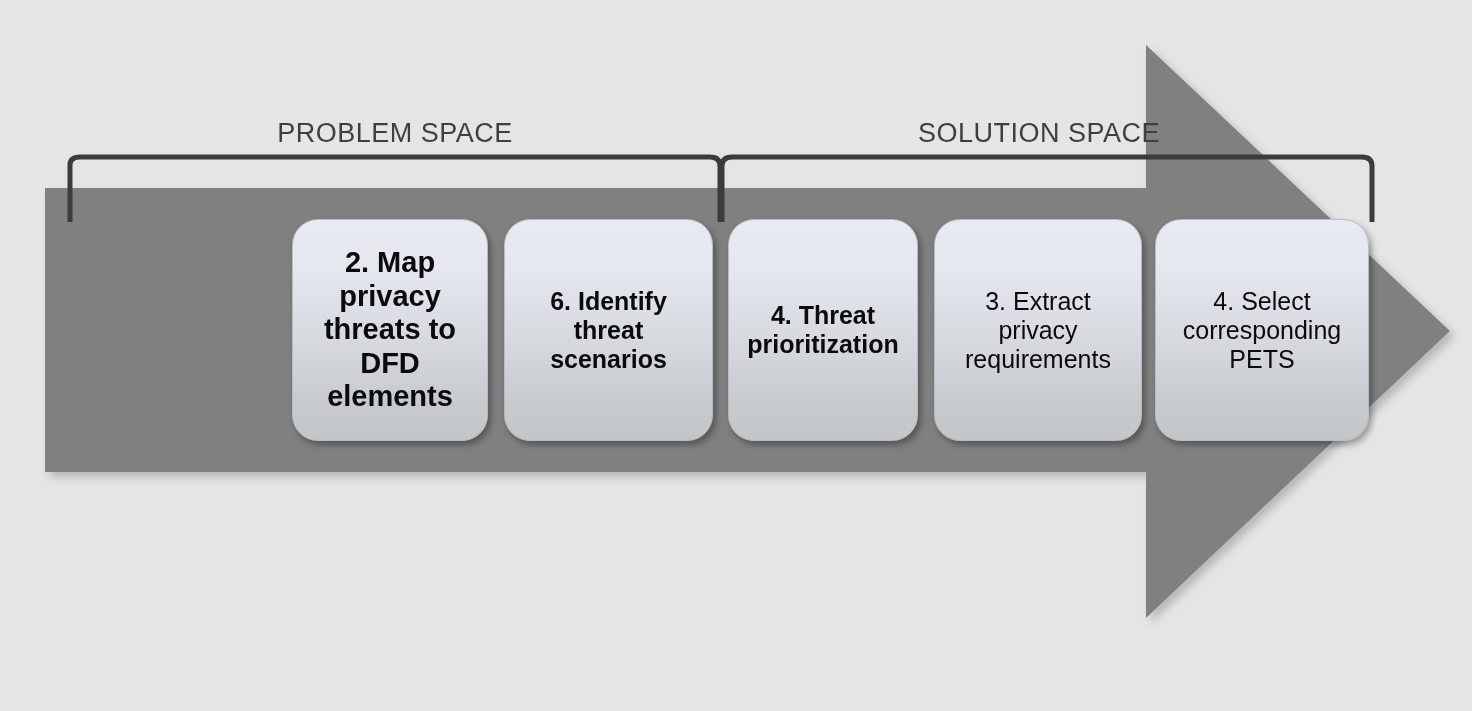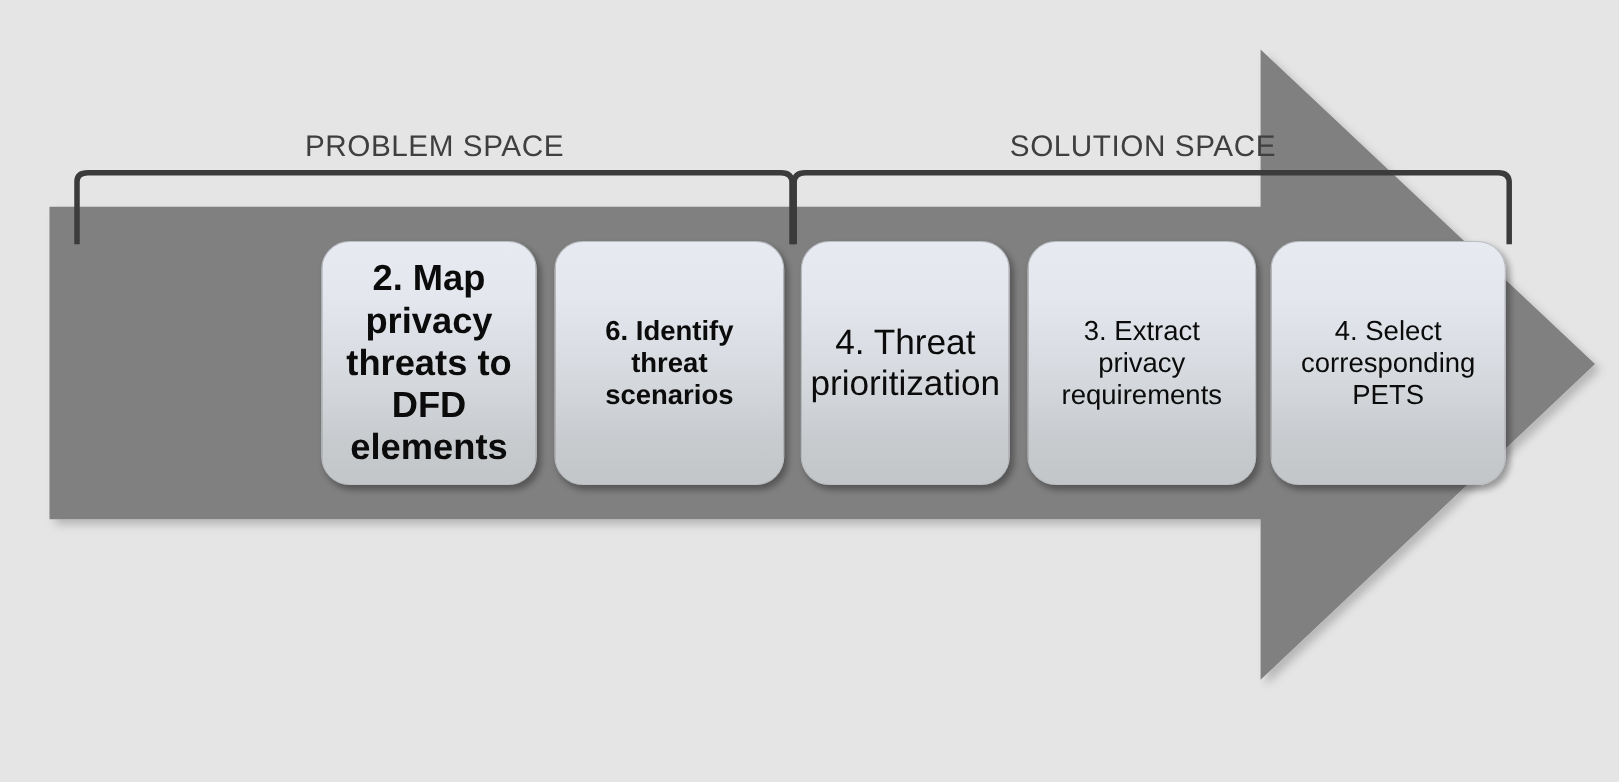--- a/index.html
+++ b/index.html
@@ -104,29 +104,29 @@
              Q 722,157 732,157
              L 1362,157
              Q 1372,157 1372,166
              L 1372,222"></path>
   </svg>
 
   <div class="span-label" id="label-problem-space">PROBLEM SPACE</div>
   <div class="span-label" id="label-solution-space">SOLUTION SPACE</div>
 
 
-  <div class="step-box weight-bold" style="left:292px; top:219px; width:196px; height:222px; font-size:33px;">
+  <div class="step-box weight-bold" style="left:292px; top:219px; width:196px; height:222px; font-size:29px;">
     <span class="step-text">2. Map privacy threats to DFD elements</span>
   </div>
 
   <div class="step-box weight-bold" style="left:504px; top:219px; width:209px; height:222px; font-size:25px;">
     <span class="step-text">6. Identify threat scenarios</span>
   </div>
 
-  <div class="step-box weight-normal" style="left:728px; top:219px; width:190px; height:222px; font-size:32px;">
+  <div class="step-box weight-normal" style="left:728px; top:219px; width:190px; height:222px; font-size:25px;font-weight:bold;">
     <span class="step-text">4. Threat prioritization</span>
   </div>
 
   <div class="step-box weight-normal" style="left:934px; top:219px; width:208px; height:222px; font-size:25px;">
     <span class="step-text">3. Extract privacy requirements</span>
   </div>
 
   <div class="step-box weight-normal" style="left:1155px; top:219px; width:214px; height:222px; font-size:25px;">
     <span class="step-text">4. Select corresponding PETS</span>
   </div>

